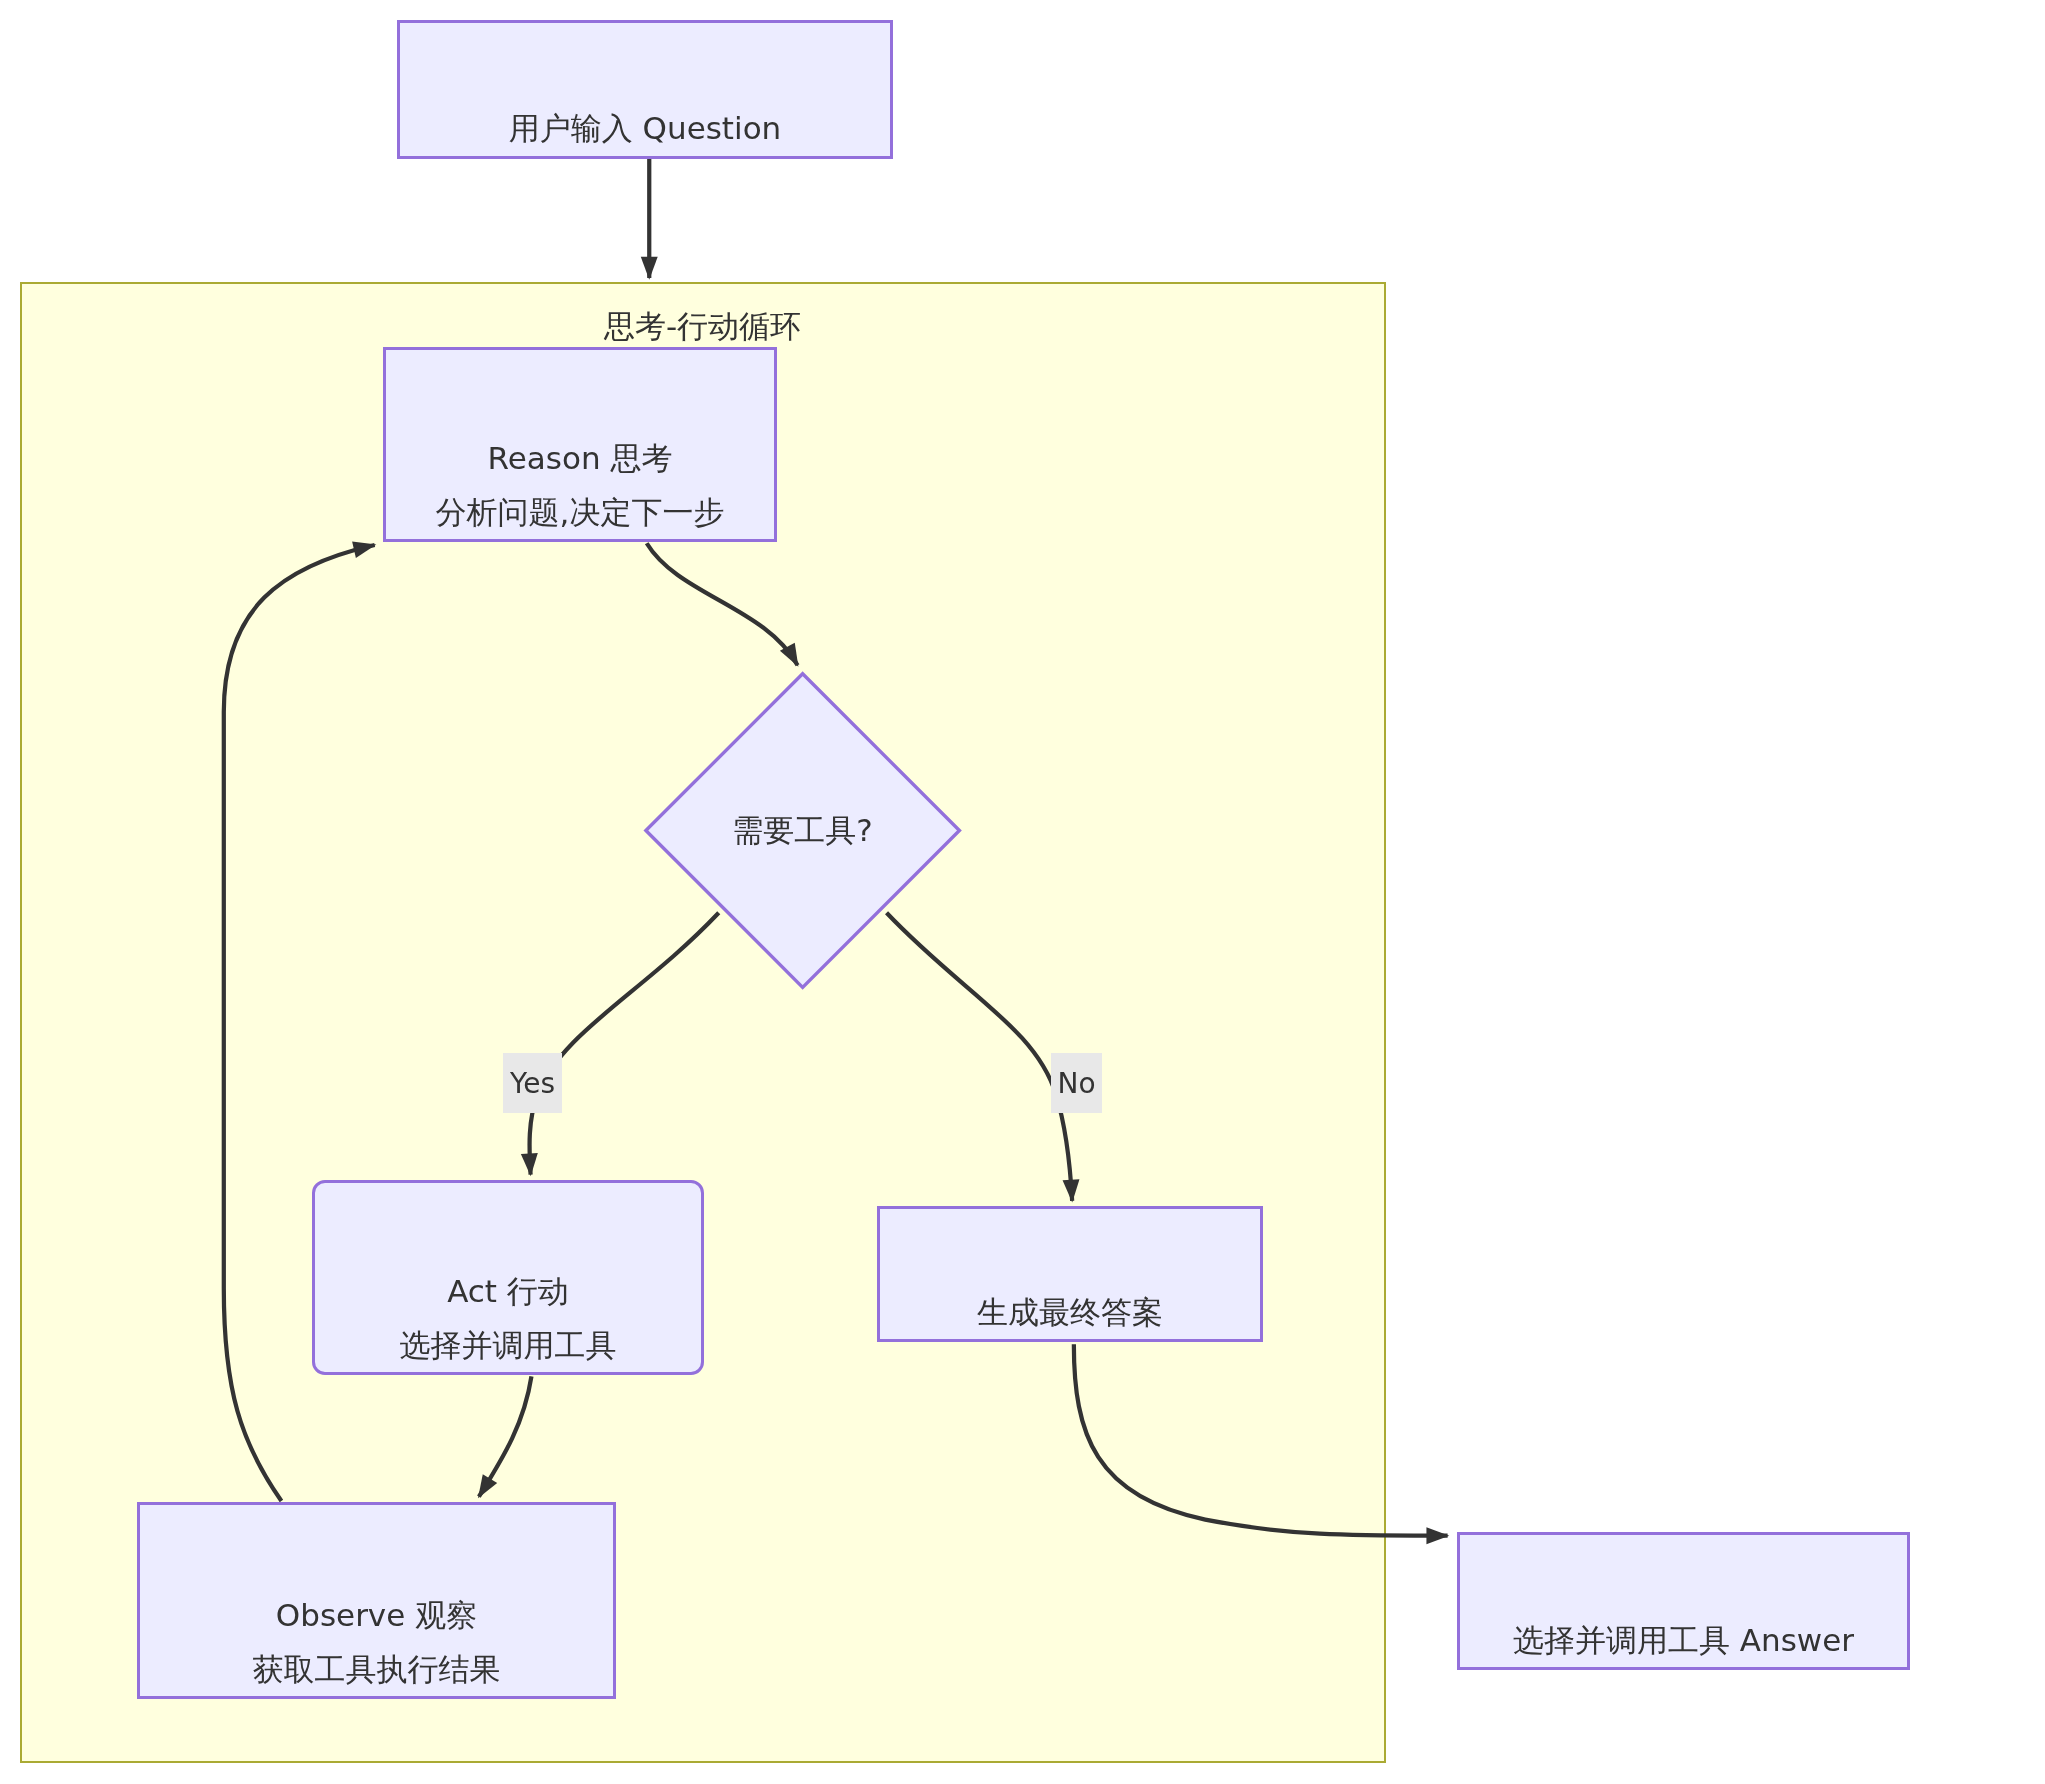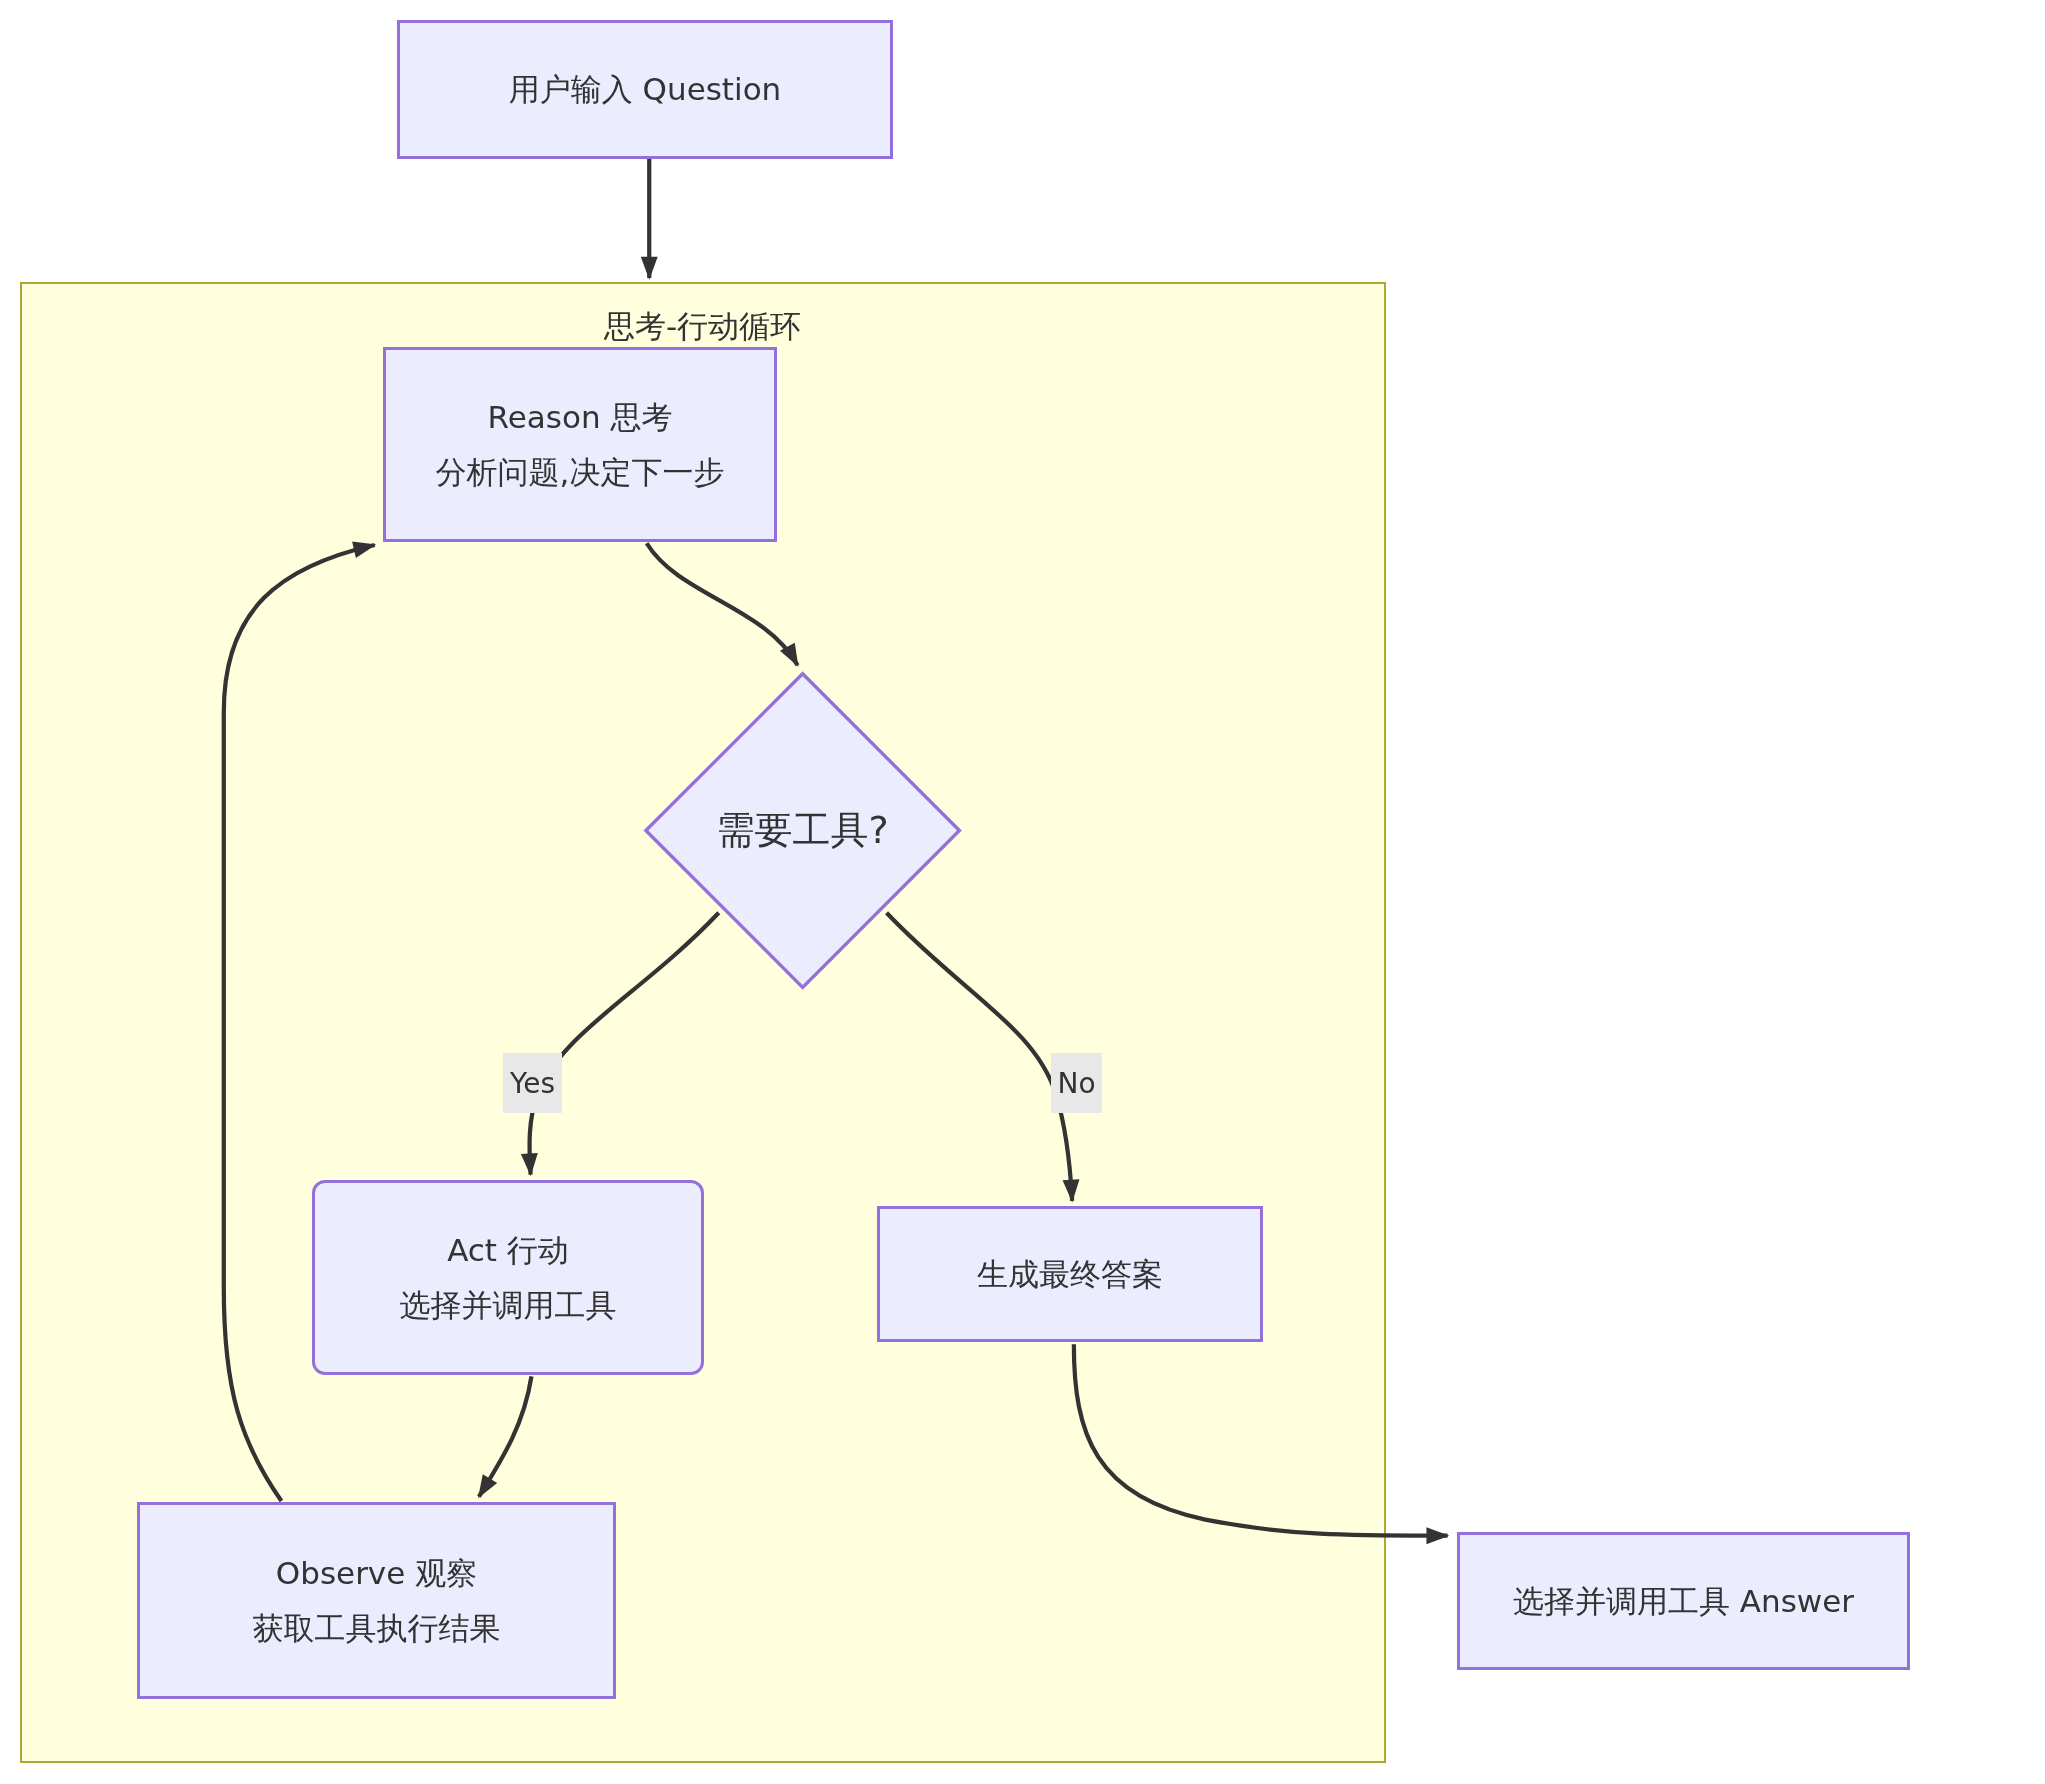--- a/index.html
+++ b/index.html
@@ -49,37 +49,37 @@
     stroke-width:4px;
   }
   .node{
     position:absolute;
     background:var(--node-fill);
     border:3.4px solid var(--node-border);
     box-sizing:border-box;
     display:flex;
     flex-direction:column;
     align-items:center;
-    justify-content:center;
+    justify-content:flex-end;
     text-align:center;
     font-size:31px;
     line-height:1.75;
     z-index:4;
   }
   .node-question{left:397px;top:19.5px;width:496px;height:139px;}
   .node-reason{left:383px;top:347px;width:394px;height:195px;}
   .node-act{left:312px;top:1180px;width:392px;height:195px;border-radius:13px;}
   .node-generate{left:877px;top:1206px;width:386px;height:136px;}
   .node-observe{left:137px;top:1502px;width:479px;height:197px;}
   .node-answer{left:1457px;top:1532px;width:453px;height:138px;}
   .decision-label{
     position:absolute;
     left:667px;top:805px;width:271px;height:51px;
     display:flex;align-items:center;justify-content:center;
-    font-size:38px;
+    font-size:31px;
     z-index:4;
   }
   .edge-label{
     position:absolute;
     background:var(--edge-label-bg);
     display:flex;align-items:center;justify-content:center;
     font-size:28px;
     z-index:4;
   }
   .edge-label-yes{left:503px;top:1053px;width:59px;height:60px;}

